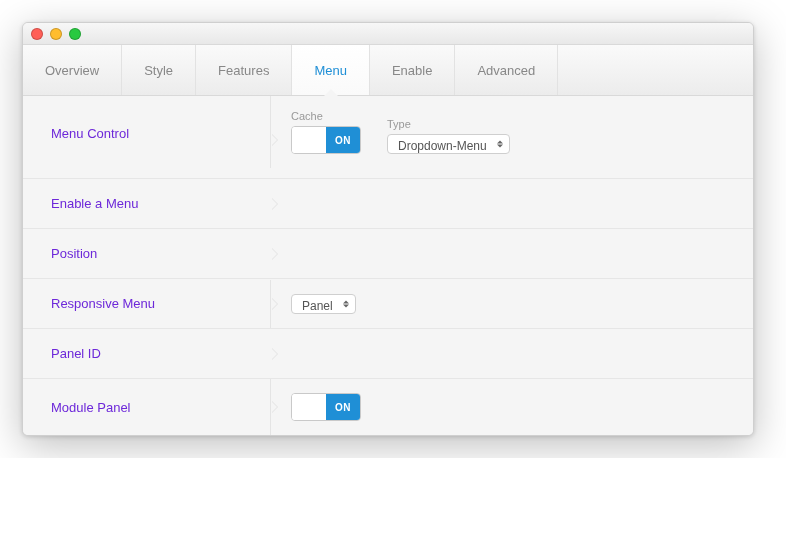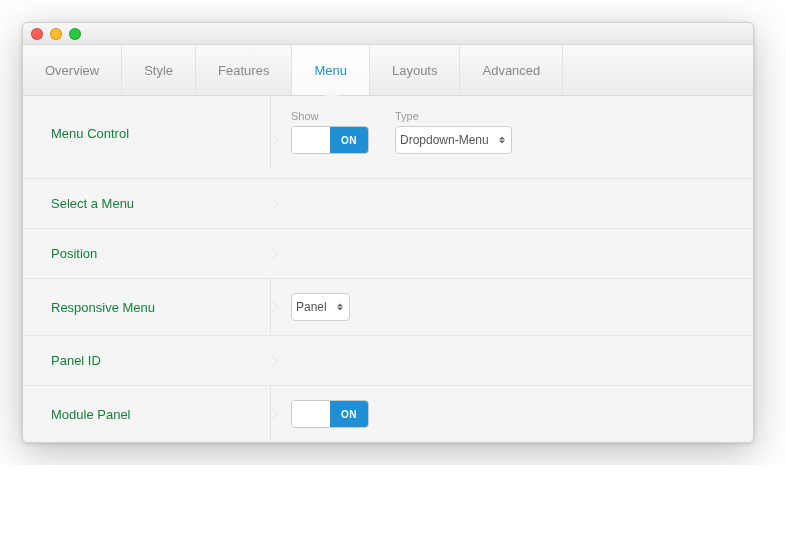--- a/index.html
+++ b/index.html
@@ -84,21 +84,21 @@
   .row {
     display: flex;
     align-items: center;
     border-top: 1px solid #e6e6e6;
     min-height: 50px;
   }
   .row:first-child { border-top: none; }
   .row-label {
     width: 248px;
     padding: 0 20px 0 28px;
-    color: #15803d;
+    color: #6d28d9;
     font-size: 13px;
     position: relative;
   }
   .row-controls {
     flex: 1;
     padding: 14px 20px;
     display: flex;
     align-items: flex-end;
     gap: 26px;
     position: relative;
@@ -123,42 +123,42 @@
     border-bottom: 6px solid transparent;
     border-left: 6px solid #f5f5f5;
     filter: drop-shadow(1px 0 0 #e2e2e2);
   }
 
   .field { display: flex; flex-direction: column; gap: 4px; }
   .field-label { font-size: 11px; color: #999; }
 
   .toggle {
     display: inline-flex;
-    width: 78px;
+    width: 70px;
     height: 28px;
     border: 1px solid #c9c9c9;
     border-radius: 4px;
     overflow: hidden;
     background: #fff;
     font-size: 10px;
     font-weight: 600;
     letter-spacing: 0.5px;
     cursor: pointer;
   }
   .toggle .half { flex: 1; display: flex; align-items: center; justify-content: center; }
   .toggle.on .half.on-side { background: #1f8fd6; color: #fff; }
   .toggle.on .half.off-side { background: #fff; }
   .toggle.off .half.off-side { background: #ebebeb; color: #999; }
   .toggle.off .half.on-side { background: #fff; }
 
   .select {
     display: inline-flex;
-    align-items: center;
-    height: 28px;
-    padding: 0 22px 0 4px;
+    align-items: flex-end;
+    height: 20px;
+    padding: 0 22px 0 10px;
     background: #fff;
     border: 1px solid #cfcfcf;
     border-radius: 4px;
     font-size: 12px;
     color: #555;
     position: relative;
     cursor: pointer;
     user-select: none;
   }
   .select .caret {
@@ -202,51 +202,51 @@
     <div class="tab" data-active="false">
       <span>Style</span>
     </div>
     <div class="tab" data-active="false">
       <span>Features</span>
     </div>
     <div class="tab" data-active="true">
       <span>Menu</span>
     </div>
     <div class="tab" data-active="false">
-      <span>Layouts</span>
+      <span>Enable</span>
     </div>
     <div class="tab" data-active="false">
       <span>Advanced</span>
     </div>
   </div>
 
   <div class="rows">
 
     <div class="row first">
       <div class="row-label">Menu Control</div>
       <div class="row-controls">
         <div class="field">
-          <div class="field-label">Show</div>
+          <div class="field-label">Cache</div>
           <div class="toggle on">
             <div class="half off-side"></div>
             <div class="half on-side">ON</div>
           </div>
         </div>
         <div class="field">
           <div class="field-label">Type</div>
           <div class="select">
             <span>Dropdown-Menu</span>
             <span class="caret"></span>
           </div>
         </div>
       </div>
     </div>
 
     <div class="row">
-      <div class="row-label">Select a Menu</div>
+      <div class="row-label">Enable a Menu</div>
     </div>
 
     <div class="row">
       <div class="row-label">Position</div>
     </div>
 
     <div class="row">
       <div class="row-label">Responsive Menu</div>
       <div class="row-controls">
         <div class="select">

